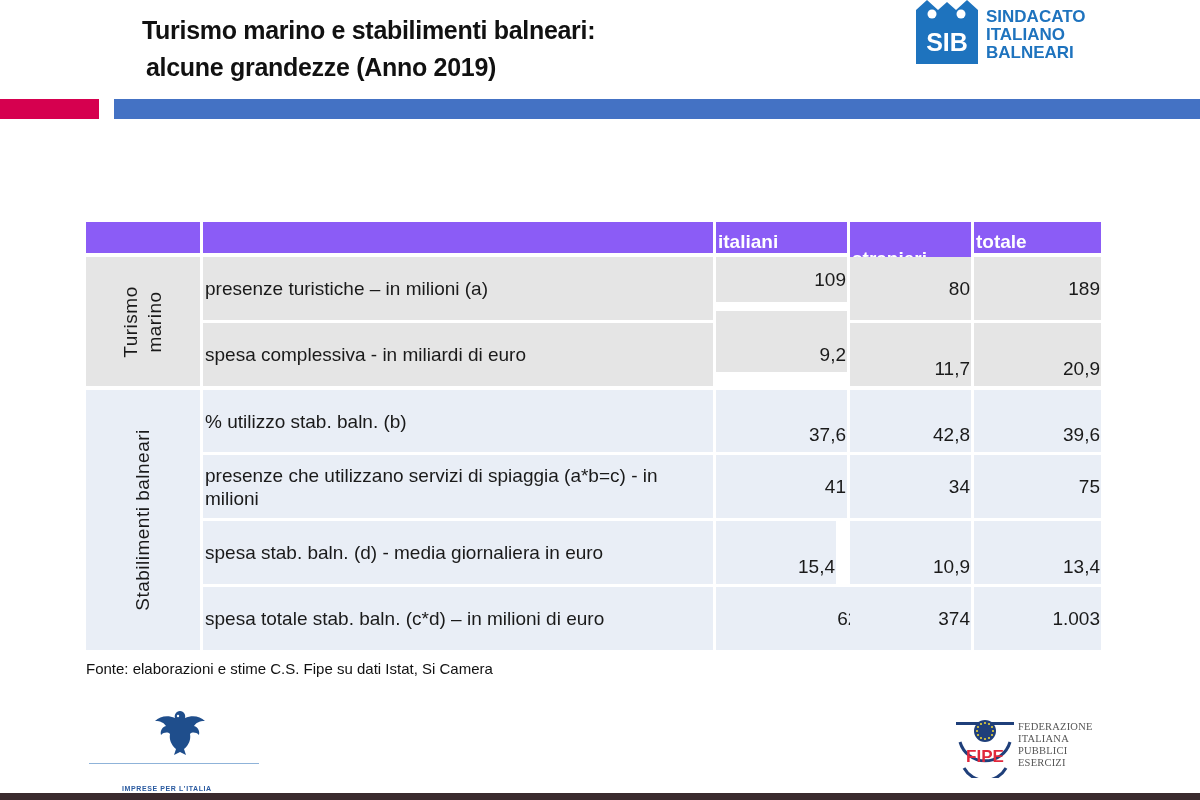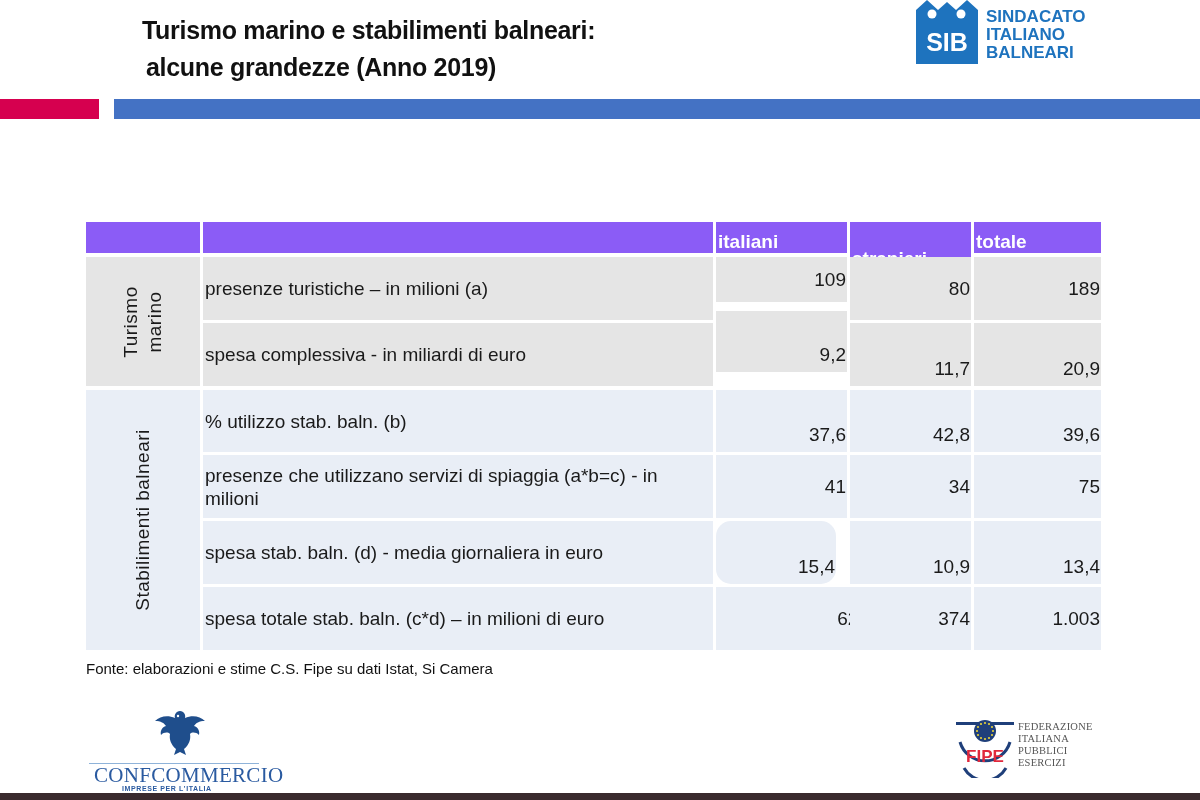--- a/index.html
+++ b/index.html
@@ -125,39 +125,38 @@
   <div class="cell light num low" style="left:630px;top:168px;width:131px;height:62px;">37,6</div>
   <div class="cell light num low" style="left:764px;top:168px;width:121px;height:62px;">42,8</div>
   <div class="cell light num low" style="left:888px;top:168px;width:127px;height:62px;">39,6</div>
 
   <div class="cell light label" style="left:117px;top:233px;width:510px;height:63px;padding-right:40px;">presenze che utilizzano servizi di spiaggia (a*b=c)  - in milioni</div>
   <div class="cell light num mid" style="left:630px;top:233px;width:131px;height:63px;">41</div>
   <div class="cell light num mid" style="left:764px;top:233px;width:121px;height:63px;">34</div>
   <div class="cell light num mid" style="left:888px;top:233px;width:127px;height:63px;">75</div>
 
   <div class="cell light label" style="left:117px;top:299px;width:510px;height:63px;">spesa stab. baln. (d) - media giornaliera in euro</div>
-  <div class="cell light num low" style="left:630px;top:299px;width:120px;height:63px;border-radius:15px;">15,4</div>
+  <div class="cell light num low" style="left:630px;top:299px;width:120px;height:63px;">15,4</div>
   <div class="cell light num low" style="left:764px;top:299px;width:121px;height:63px;">10,9</div>
   <div class="cell light num low" style="left:888px;top:299px;width:127px;height:63px;">13,4</div>
 
   <div class="cell light label" style="left:117px;top:365px;width:510px;height:63px;">spesa totale stab. baln. (c*d) – in milioni di euro</div>
   <div class="cell light num mid" style="left:630px;top:365px;width:154px;height:63px;">629</div>
   <div class="cell light num mid" style="left:764px;top:365px;width:121px;height:63px;">374</div>
   <div class="cell light num mid" style="left:888px;top:365px;width:127px;height:63px;">1.003</div>
 </div>
 
 <div class="source">Fonte: elaborazioni e stime C.S. Fipe su dati Istat, Si Camera</div>
 
 <div class="confc">
   <svg class="eagle" viewBox="0 0 56 50">
     <path d="M28 4 C24 4 22 8 23 11 C16 8 8 9 3 14 C9 14 12 16 14 19 C10 20 8 24 9 28 C12 25 16 25 18 27 C17 32 19 38 24 42 L22 48 L28 45 L34 48 L32 42 C37 38 39 32 38 27 C40 25 44 25 47 28 C48 24 46 20 42 19 C44 16 47 14 53 14 C48 9 40 8 33 11 C34 8 32 4 28 4 Z" fill="#1f4e8c"></path>
     <circle cx="26" cy="9" r="1.2" fill="#fff"></circle>
   </svg>
   <div class="rule"></div>
-  <div class="name">CONFCOMMERCIO</div>
   <div class="sub">IMPRESE PER L'ITALIA</div>
 </div>
 
 <div class="fipe">
   <svg class="mark" viewBox="0 0 66 66">
     <rect x="4" y="10" width="58" height="3" fill="#1f3f7a"></rect>
     <circle cx="33" cy="19" r="11" fill="#1f3f7a"></circle>
     <g fill="#e6d23a">
       <circle cx="33" cy="11" r="1.1"></circle>
         <circle cx="37" cy="12" r="1.1"></circle>

